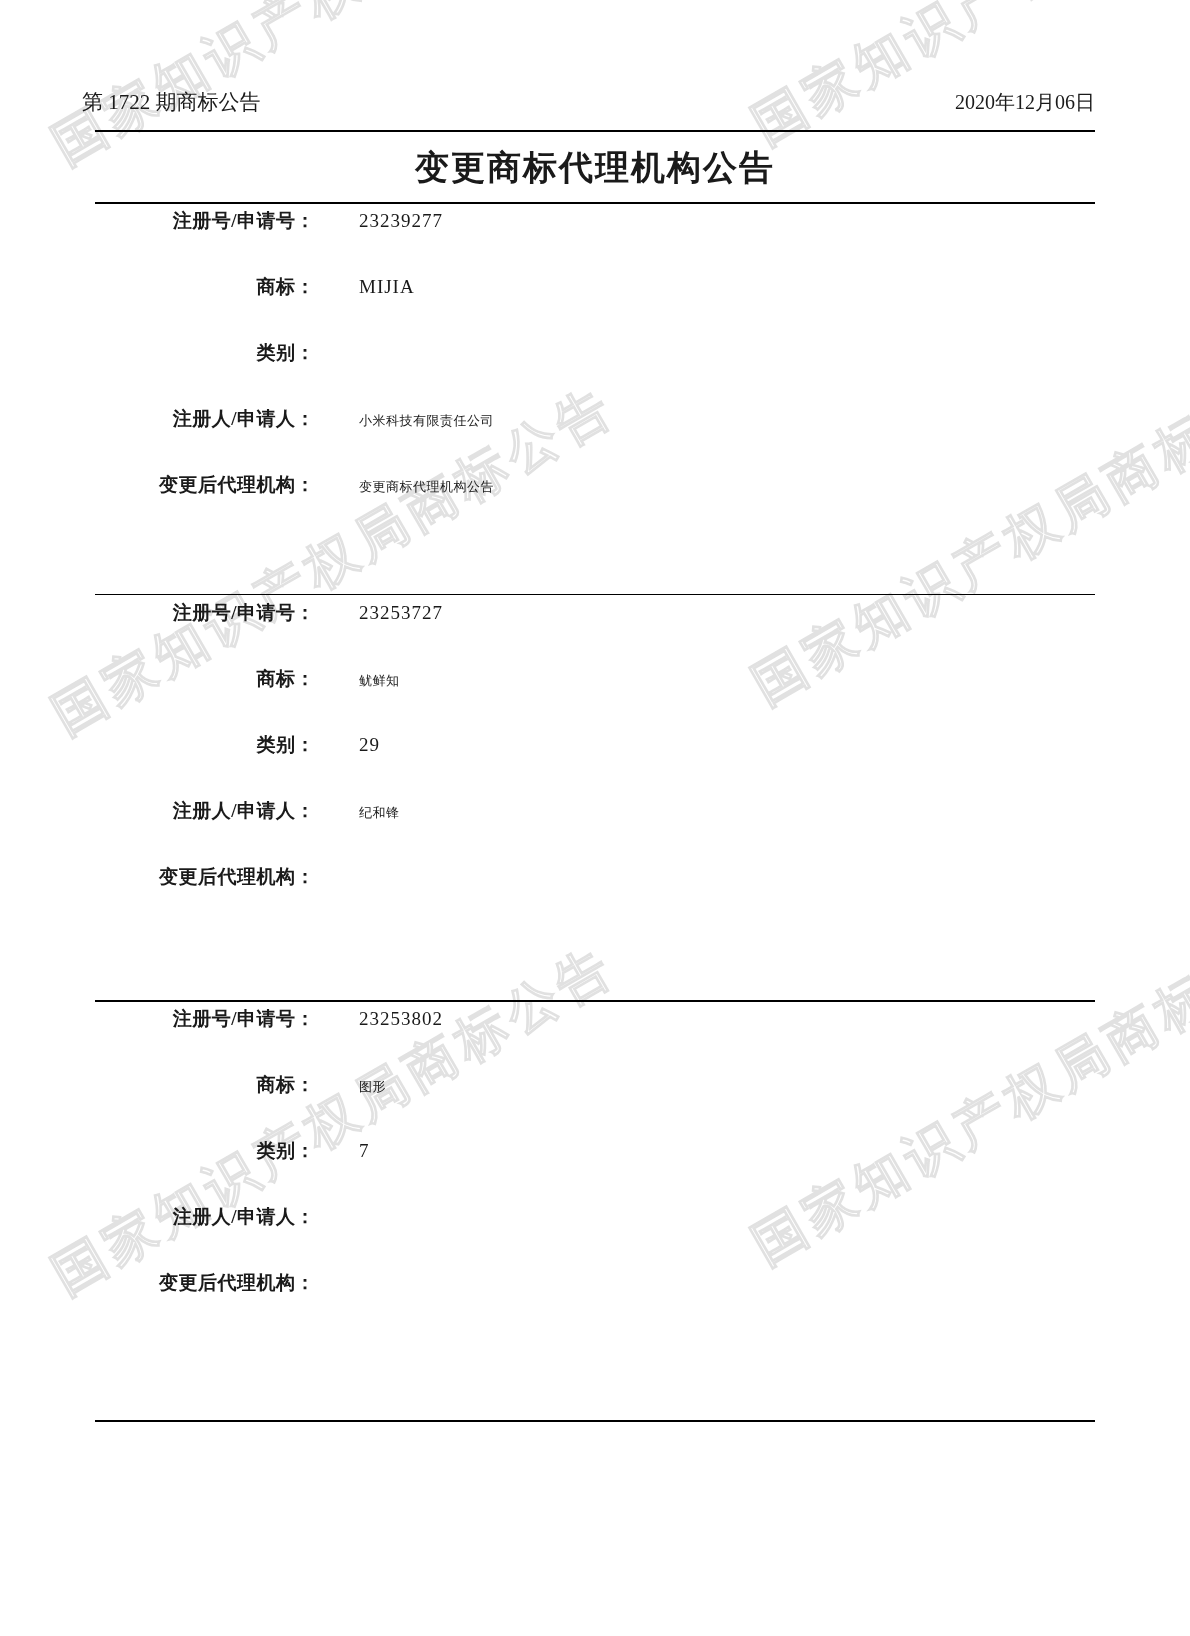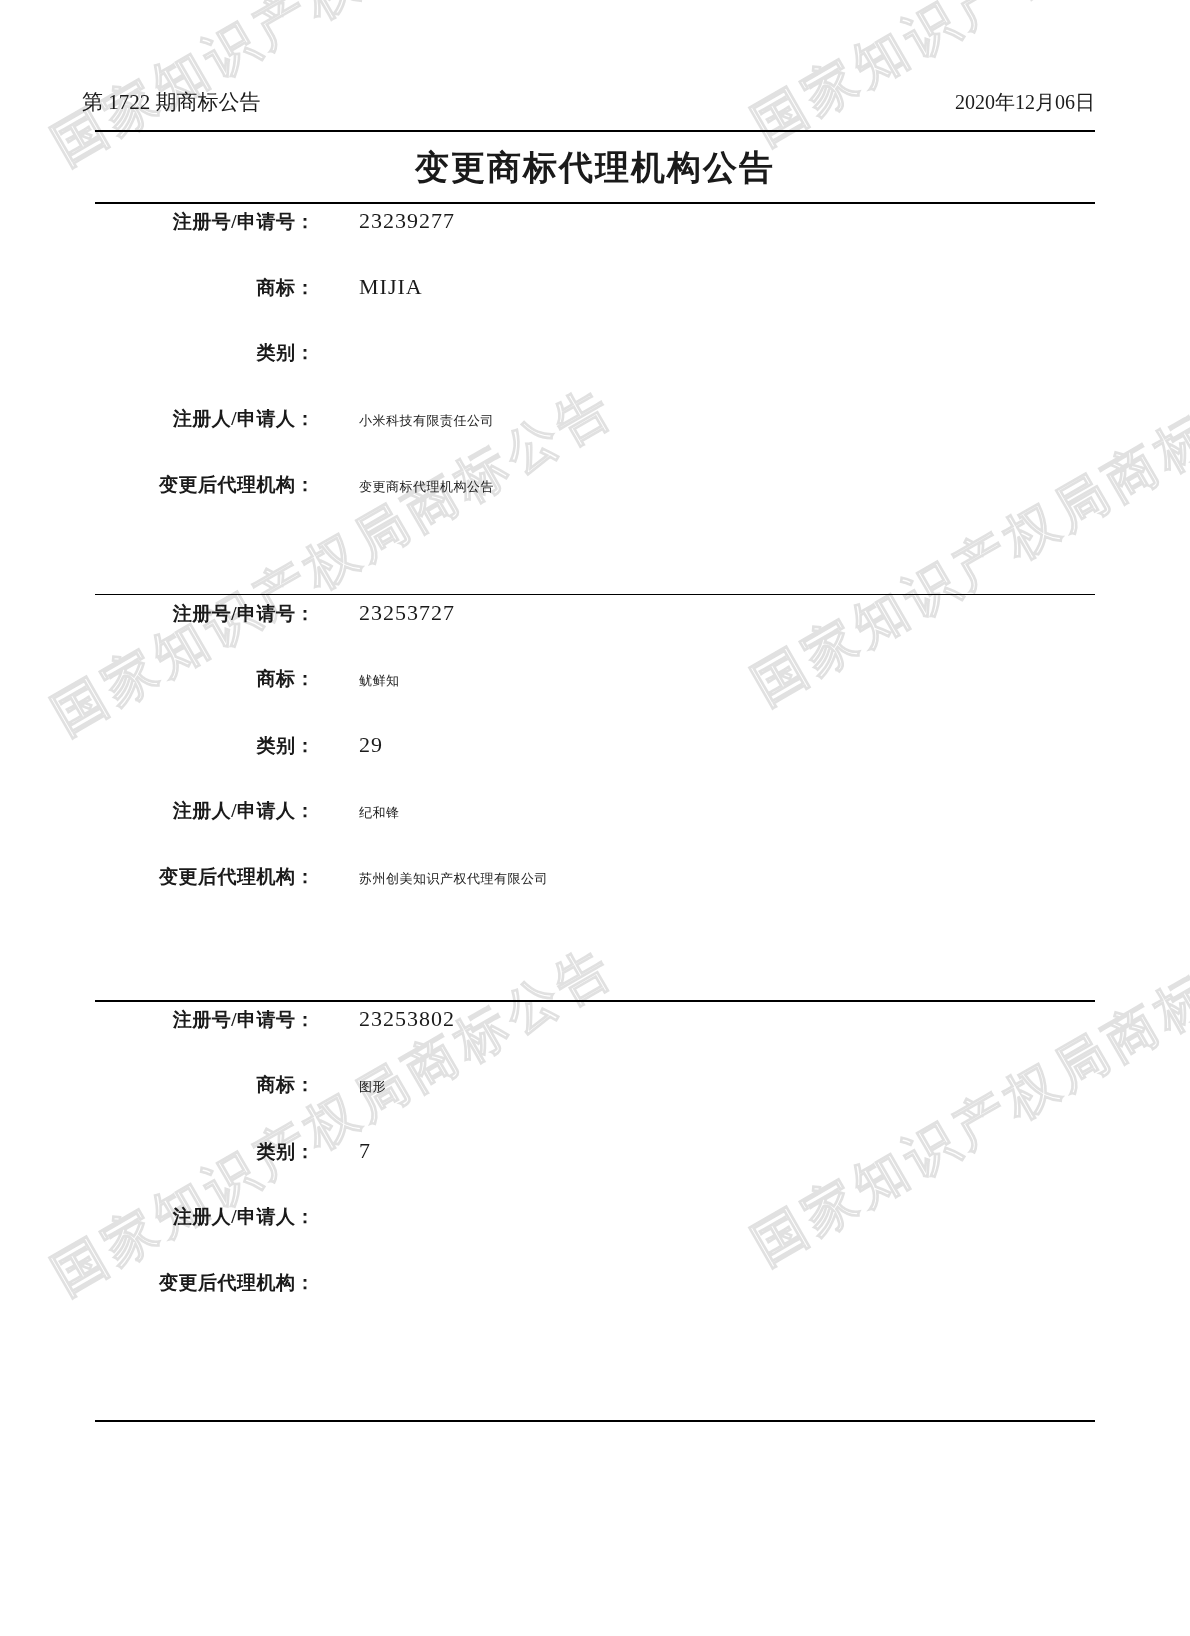--- a/index.html
+++ b/index.html
@@ -100,21 +100,21 @@
     font-size: 19px;
     letter-spacing: 0.5px;
     padding-right: 0;
     flex: 0 0 220px;
   }
   .row .val {
     padding-left: 44px;
     font-size: 13px;
     letter-spacing: 0.5px;
   }
-  .val.latin { font-size: 22px; letter-spacing: 1px; text-align: right; }
+  .val.latin { font-size: 19px; letter-spacing: 1px; text-align: right; }
 </style>
 </head>
 <body>
 
 <div class="page">
 
   <div class="watermarks">
     <div class="wm" style="left:40px;  top:120px;  transform: rotate(-30deg);">国家知识产权局商标公告</div>
     <div class="wm" style="left:740px; top:100px;  transform: rotate(-30deg);">国家知识产权局商标公告</div>
     <div class="wm" style="left:40px;  top:690px;  transform: rotate(-30deg);">国家知识产权局商标公告</div>
@@ -173,21 +173,20 @@
       <div class="row">
         <div class="lbl">类别：</div>
         <div class="val latin">29</div>
       </div>
       <div class="row">
         <div class="lbl">注册人/申请人：</div>
         <div class="val">纪和锋</div>
       </div>
       <div class="row">
         <div class="lbl">变更后代理机构：</div>
-        <div class="val">苏州创美知识产权代理有限公司</div>
       </div>
     </div>
 
     <div class="rule" style="top:1000px;"></div>
 
     <div class="record" style="top:1006px;">
       <div class="row">
         <div class="lbl">注册号/申请号：</div>
         <div class="val latin">23253802</div>
       </div>

